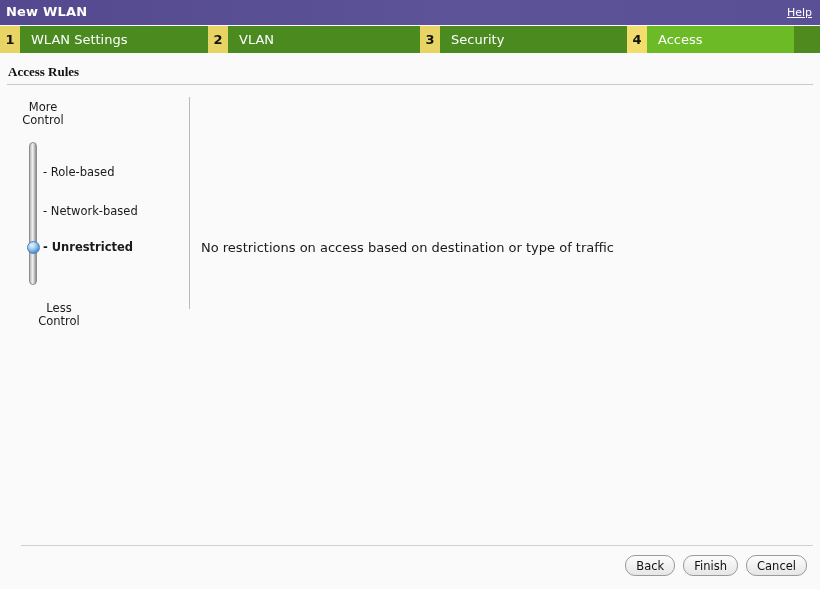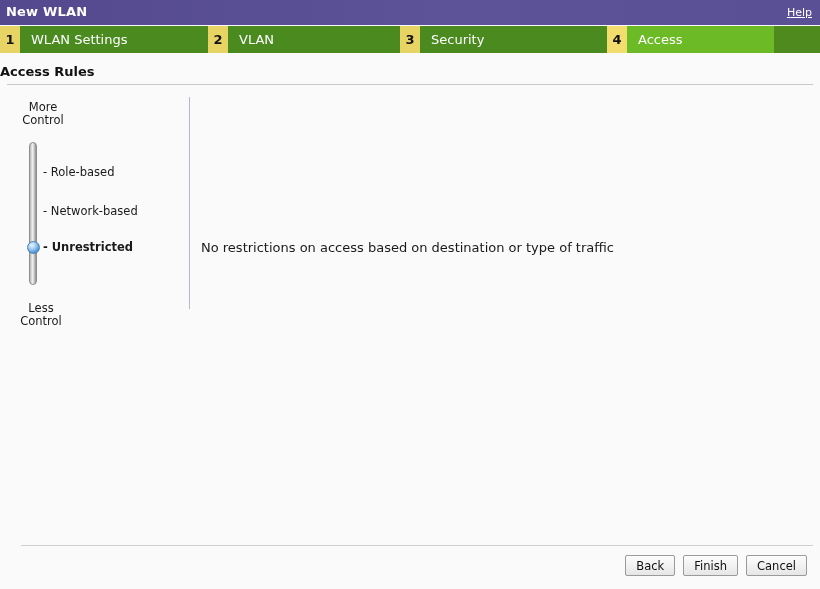--- a/index.html
+++ b/index.html
@@ -80,32 +80,33 @@
     box-sizing: border-box;
     white-space: nowrap;
   }
   .tab.active .tab-num {
     background: #f2dd6e;
   }
   .tab.active .tab-label {
     background: #6cba26;
   }
   .tab-1 .tab-label { width: 188px; }
-  .tab-2 .tab-label { width: 172px; }
+  .tab-2 .tab-label { width: 192px; }
   .tab-3 .tab-label { width: 187px; border-radius: 6px; }
   .tab-4 .tab-label { width: 147px; text-align: center; }
 
   
   .section-head {
     position: absolute;
-    left: 0; top: 64px;
+    left: 8px; top: 64px;
     font-size: 13px;
     font-weight: bold;
     color: #111111;
     white-space: nowrap;
+    font-family: Liberation Serif, serif;
   }
   .section-rule {
     position: absolute;
     left: 7px; top: 84px;
     width: 806px; height: 1px;
     background: #c9c9c9;
   }
 
   
   .content {
@@ -129,21 +130,21 @@
   }
   .cap-label {
     position: absolute;
     width: 70px;
     text-align: center;
     font-size: 11.5px;
     color: #1a1a1a;
     line-height: 13px;
   }
   .cap-more { left: 8px; top: 13px; }
-  .cap-less { left: 6px; top: 214px; }
+  .cap-less { left: 24px; top: 214px; }
 
   .slider-track {
     position: absolute;
     left: 29px; top: 54px;
     width: 8px; height: 143px;
     border-radius: 4px;
     background: linear-gradient(to right,
       #b4b4b4 0%, #dedede 28%, #f2f2f2 45%,
       #c6c6c6 70%, #8f8f8f 100%);
     border: 1px solid #8e8e8e;
@@ -195,21 +196,21 @@
   }
   .btn {
     min-width: 48px;
     height: 21px;
     padding: 0 10px;
     font-family: "DejaVu Sans", "Liberation Sans", sans-serif;
     font-size: 11.5px;
     color: #111111;
     background: linear-gradient(to bottom, #fdfdfd 0%, #f1f1f1 52%, #e6e6e6 100%);
     border: 1px solid #9a9a9a;
-    border-radius: 2px;
+    border-radius: 10px;
     box-sizing: border-box;
     cursor: pointer;
     display: flex;
     align-items: center;
     justify-content: center;
     white-space: nowrap;
   }
 </style>
 </head>
 <body>

